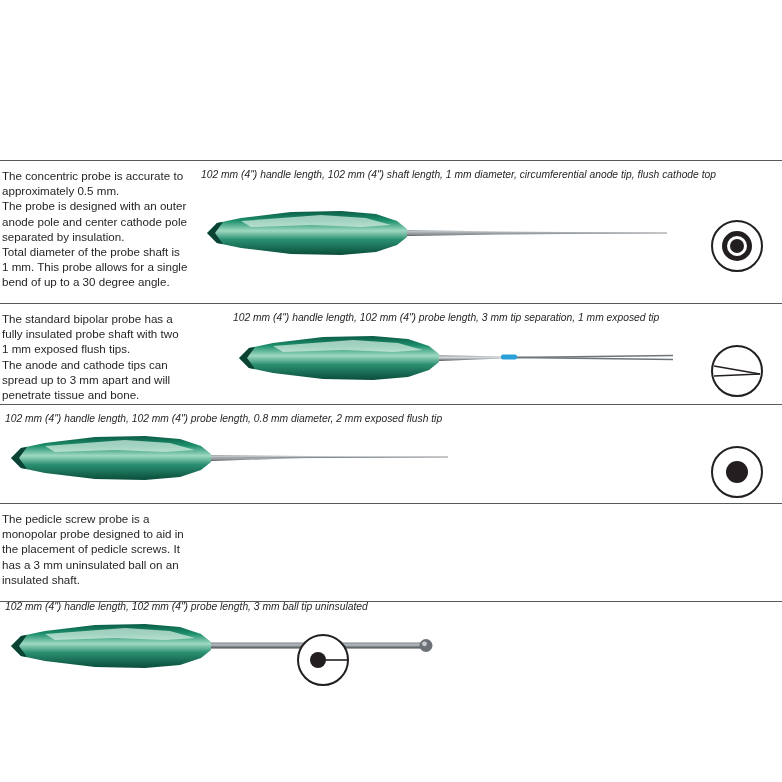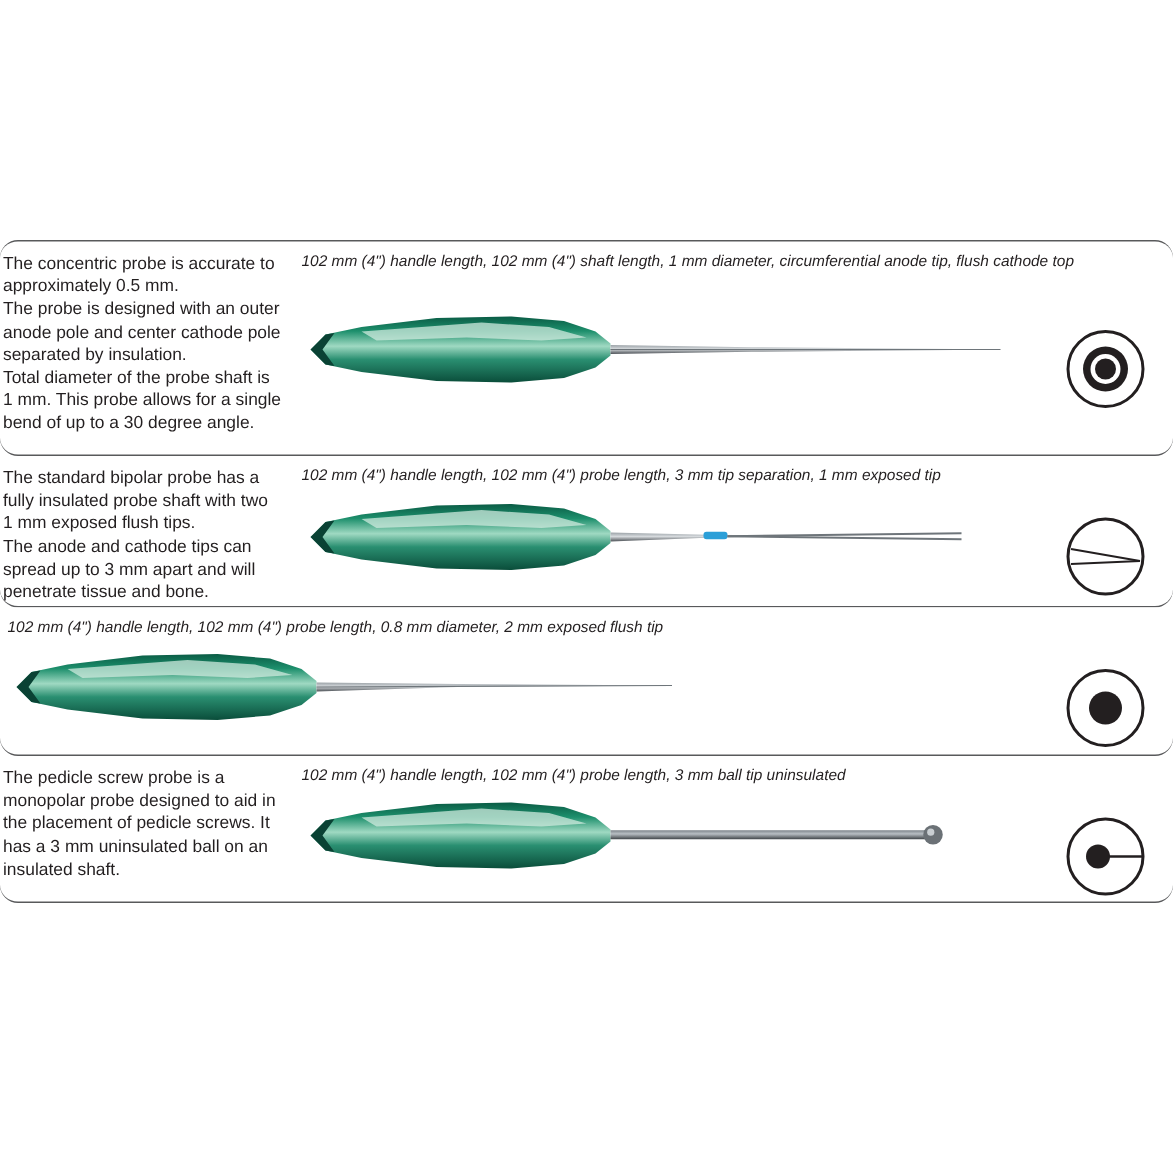--- a/index.html
+++ b/index.html
@@ -31,21 +31,20 @@
     width: 782px;
   }
 
   .row {
     position: relative;
     width: 782px;
     box-sizing: border-box;
     border-bottom: 1px solid #58595b;
     display: flex;
     align-items: flex-start;
-    border-radius: 12px;
   }
   .row:first-child {
     border-top: 1px solid #58595b;
   }
 
   .desc {
     width: 196px;
     padding: 7px 8px 6px 2px;
     box-sizing: border-box;
     font-size: 11.6px;
@@ -81,23 +80,23 @@
     top: 0;
   }
 
   .crosssec {
     position: absolute;
     right: 18px;
   }
 
   
   .row-1 { height: 144px; }
-  .row-2 { height: 101px; }
+  .row-2 { height: 101px; gap: 32px; }
   .row-3 { height: 99px; }
-  .row-4 { height: 98px; }
+  .row-4 { height: 98px; flex-direction: column; }
 
   .row-1 .art { height: 108px; }
   .row-2 .art { height: 66px; }
   .row-3 .art { height: 64px; }
   .row-4 .art { height: 64px; }
 
   .row-1 .crosssec { top: 38px; }
   .row-2 .crosssec { top: 20px; }
   .row-3 .crosssec { top: 20px; }
   .row-4 .crosssec { top: 20px; }

